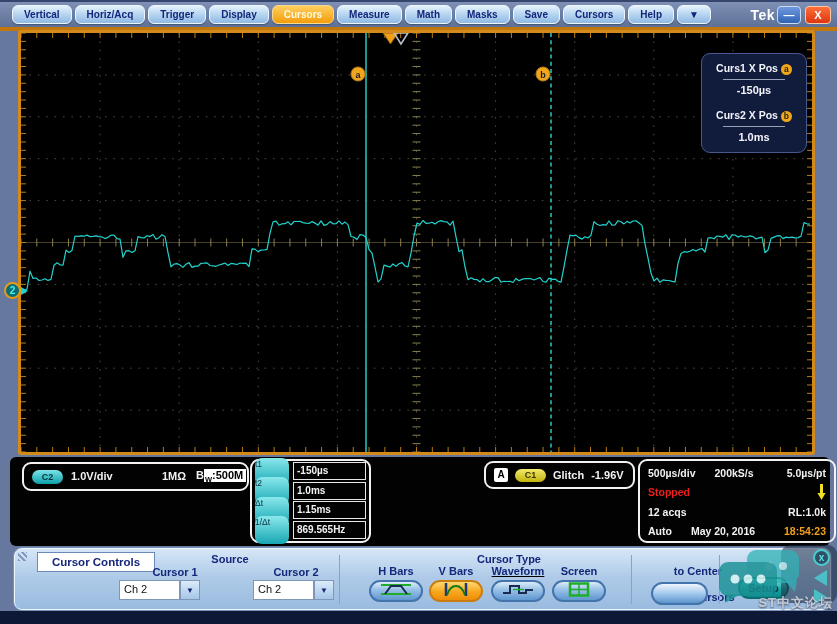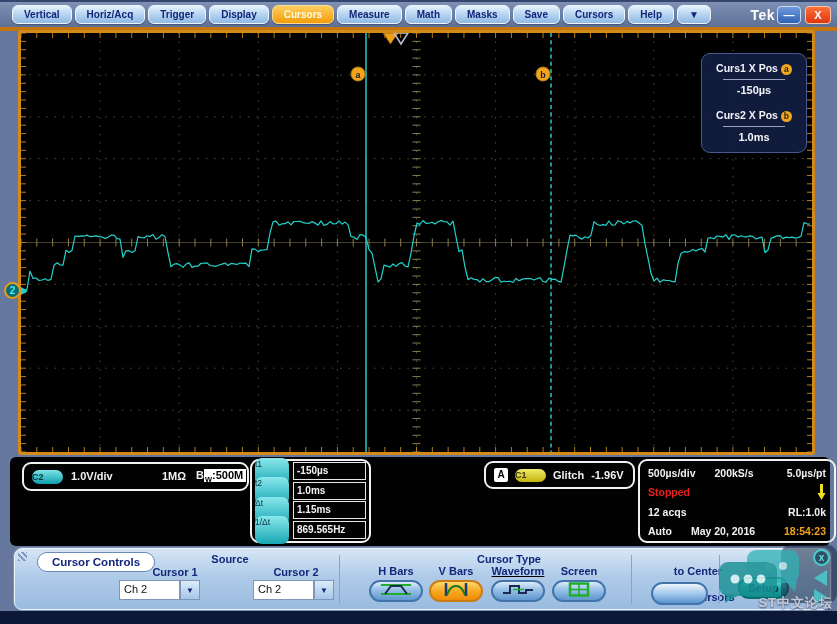--- a/index.html
+++ b/index.html
@@ -42,21 +42,21 @@
     background: #076e74; border: 2px solid #e8991a; color: #4ff0f0; font-size: 10px; font-weight: bold;
     text-align: center; line-height: 13px; }
   .ch-marker .arrow { position: absolute; left: 15px; top: 3px; width: 0; height: 0;
     border-left: 7px solid #22d2cc; border-top: 4px solid transparent; border-bottom: 4px solid transparent; }
 
   
   .readout-bar { position: absolute; left: 10px; top: 457px; width: 820px; height: 89px;
     background: #020202; border-radius: 6px; color: #f2f2f2; }
   .rbox { position: absolute; border: 2px solid #f2f2f2; border-radius: 9px; }
   .ch-box { left: 12px; top: 5px; width: 227px; height: 29px; }
-  .pill { display: inline-block; border-radius: 8px; font-weight: bold; }
+  .pill { display: inline-block; border-radius: 8px; text-align: center; font-weight: bold; }
   .c2-pill { position: absolute; left: 8px; top: 6px; width: 31px; height: 14px;
     background: linear-gradient(#7ae4e8, #0f9fab); color: #05323c; font-size: 9px; line-height: 14px; }
   .ch-scale { position: absolute; left: 47px; top: 6px; font-size: 11px; font-weight: bold; }
   .ch-imp { position: absolute; left: 138px; top: 6px; font-size: 11px; font-weight: bold; }
   .bw-wrap { position: absolute; left: 172px; top: 5px; font-size: 11px; font-weight: bold; }
   .bw-box { background: #ffffff; color: #000; padding: 0 3px 1px 1px; }
   .bw-box sub { font-size: 7.5px; }
 
   .time-box { left: 240px; top: 2px; width: 121px; height: 84px; padding: 1px 3px; }
   .t-row { display: flex; align-items: center; height: 19.5px; }
@@ -79,21 +79,21 @@
   .stopped { color: #ee1f1f; }
   .clock { color: #f2a01c; }
 
   
   .panel { position: absolute; left: 14px; top: 548px; width: 817px; height: 62px; border-radius: 8px;
     background: linear-gradient(#d6e6f6, #b0cbe9 45%, #9abbdf); border: 1px solid #ecf4fc;
     box-shadow: 0 0 0 1px #7a90b8; }
   .grip { position: absolute; left: 3px; top: 3px; width: 9px; height: 9px;
     background: repeating-linear-gradient(45deg, #7288ae 0 2px, transparent 2px 4px); opacity: .8; }
   .panel-title { position: absolute; left: 22px; top: 3px; width: 118px; height: 20px; background: #ffffff;
-    border: 1px solid #6a8ab8; border-radius: 10px; color: #14267a; font-size: 11.5px; font-weight: bold;
+    border: 1px solid #6a8ab8; border-radius: 0; color: #14267a; font-size: 11.5px; font-weight: bold;
     text-align: center; line-height: 18px; }
   .plabel { position: absolute; color: #14267a; font-size: 11px; font-weight: bold; text-align: center; }
   .vdiv { position: absolute; top: 6px; height: 49px; width: 1px; background: #8aa2c4; }
 
   .dd { position: absolute; display: flex; }
   .dd-field { width: 61px; height: 20px; background: #fff; border: 1px solid #7e96b8; font-size: 11px;
     color: #101010; padding: 2px 0 0 4px; }
   .dd-btn { width: 20px; height: 20px; background: linear-gradient(#dcebf9, #a5c6e8); border: 1px solid #7e96b8;
     color: #14267a; font-size: 8px; text-align: center; line-height: 19px; }
 

